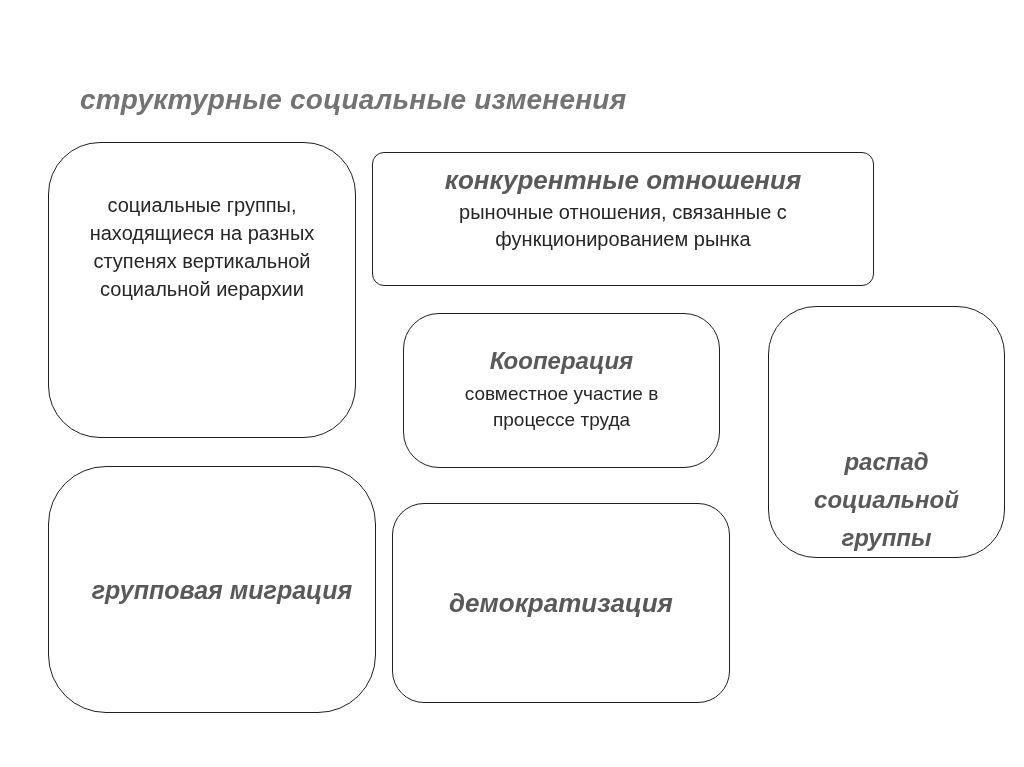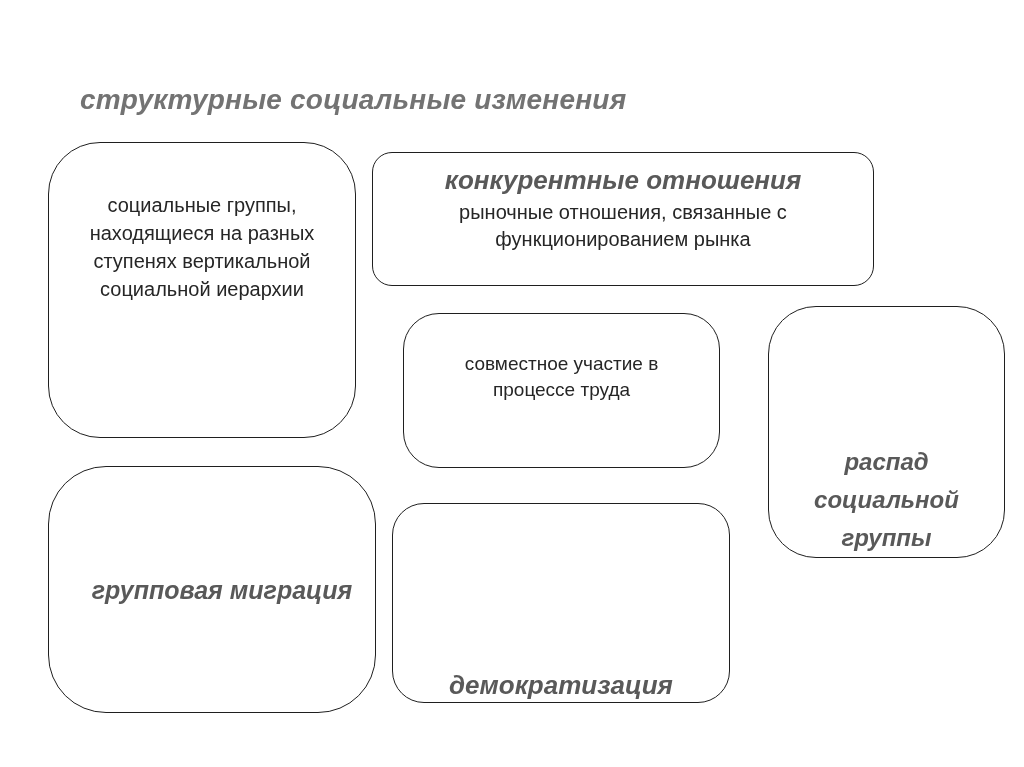--- a/index.html
+++ b/index.html
@@ -46,21 +46,21 @@
     width: 308px; height: 296px;
     border-radius: 52px;
     padding: 30px 18px 0 18px;
   }
   .box-social-inequality .box-title { font-size: 25px; line-height: 38px; }
   .box-social-inequality .box-body  { font-size: 20px; line-height: 28px; margin-top: 18px; }
   
   .box-competitive-relations {
     left: 372px; top: 152px;
     width: 502px; height: 134px;
-    border-radius: 20px;
+    border-radius: 12px;
     padding: 10px 24px 16px 24px;
   }
   .box-competitive-relations .box-title { font-size: 26px; line-height: 34px; }
   .box-competitive-relations .box-body  { font-size: 20px; line-height: 27px; margin-top: 2px; }
   
   .box-cooperation {
     left: 403px; top: 313px;
     width: 317px; height: 155px;
     border-radius: 36px;
     padding: 32px 20px 0 20px;
@@ -81,39 +81,40 @@
     width: 328px; height: 247px;
     border-radius: 58px;
     display: flex; align-items: center; justify-content: center;
   }
   .box-group-migration .box-title { font-size: 25px; line-height: 38px; margin-left: 20px; }
   
   .box-democratization {
     left: 392px; top: 503px;
     width: 338px; height: 200px;
     border-radius: 32px;
-    display: flex; align-items: flex-end; justify-content: center;
+    display: flex; align-items: center; justify-content: center;
   }
   .box-democratization .box-title { font-size: 26px; line-height: 34px; }
 </style>
 </head>
 <body>
 
 <div class="slide-title">структурные социальные изменения</div>
 
 <div class="box box-social-inequality">
   <div class="box-body">социальные группы, находящиеся на разных ступенях вертикальной социальной иерархии</div>
 </div>
 
 <div class="box box-competitive-relations">
   <div class="box-title">конкурентные отношения</div>
   <div class="box-body">рыночные отношения, связанные с функционированием рынка</div>
 </div>
 
 <div class="box box-cooperation">
+  <div class="box-title">Кооперация</div>
   <div class="box-body">совместное участие в процессе труда</div>
 </div>
 
 <div class="box box-group-disintegration">
   <div class="box-title">распад социальной группы</div>
 </div>
 
 <div class="box box-group-migration">
   <div class="box-title">групповая миграция</div>
 </div>

